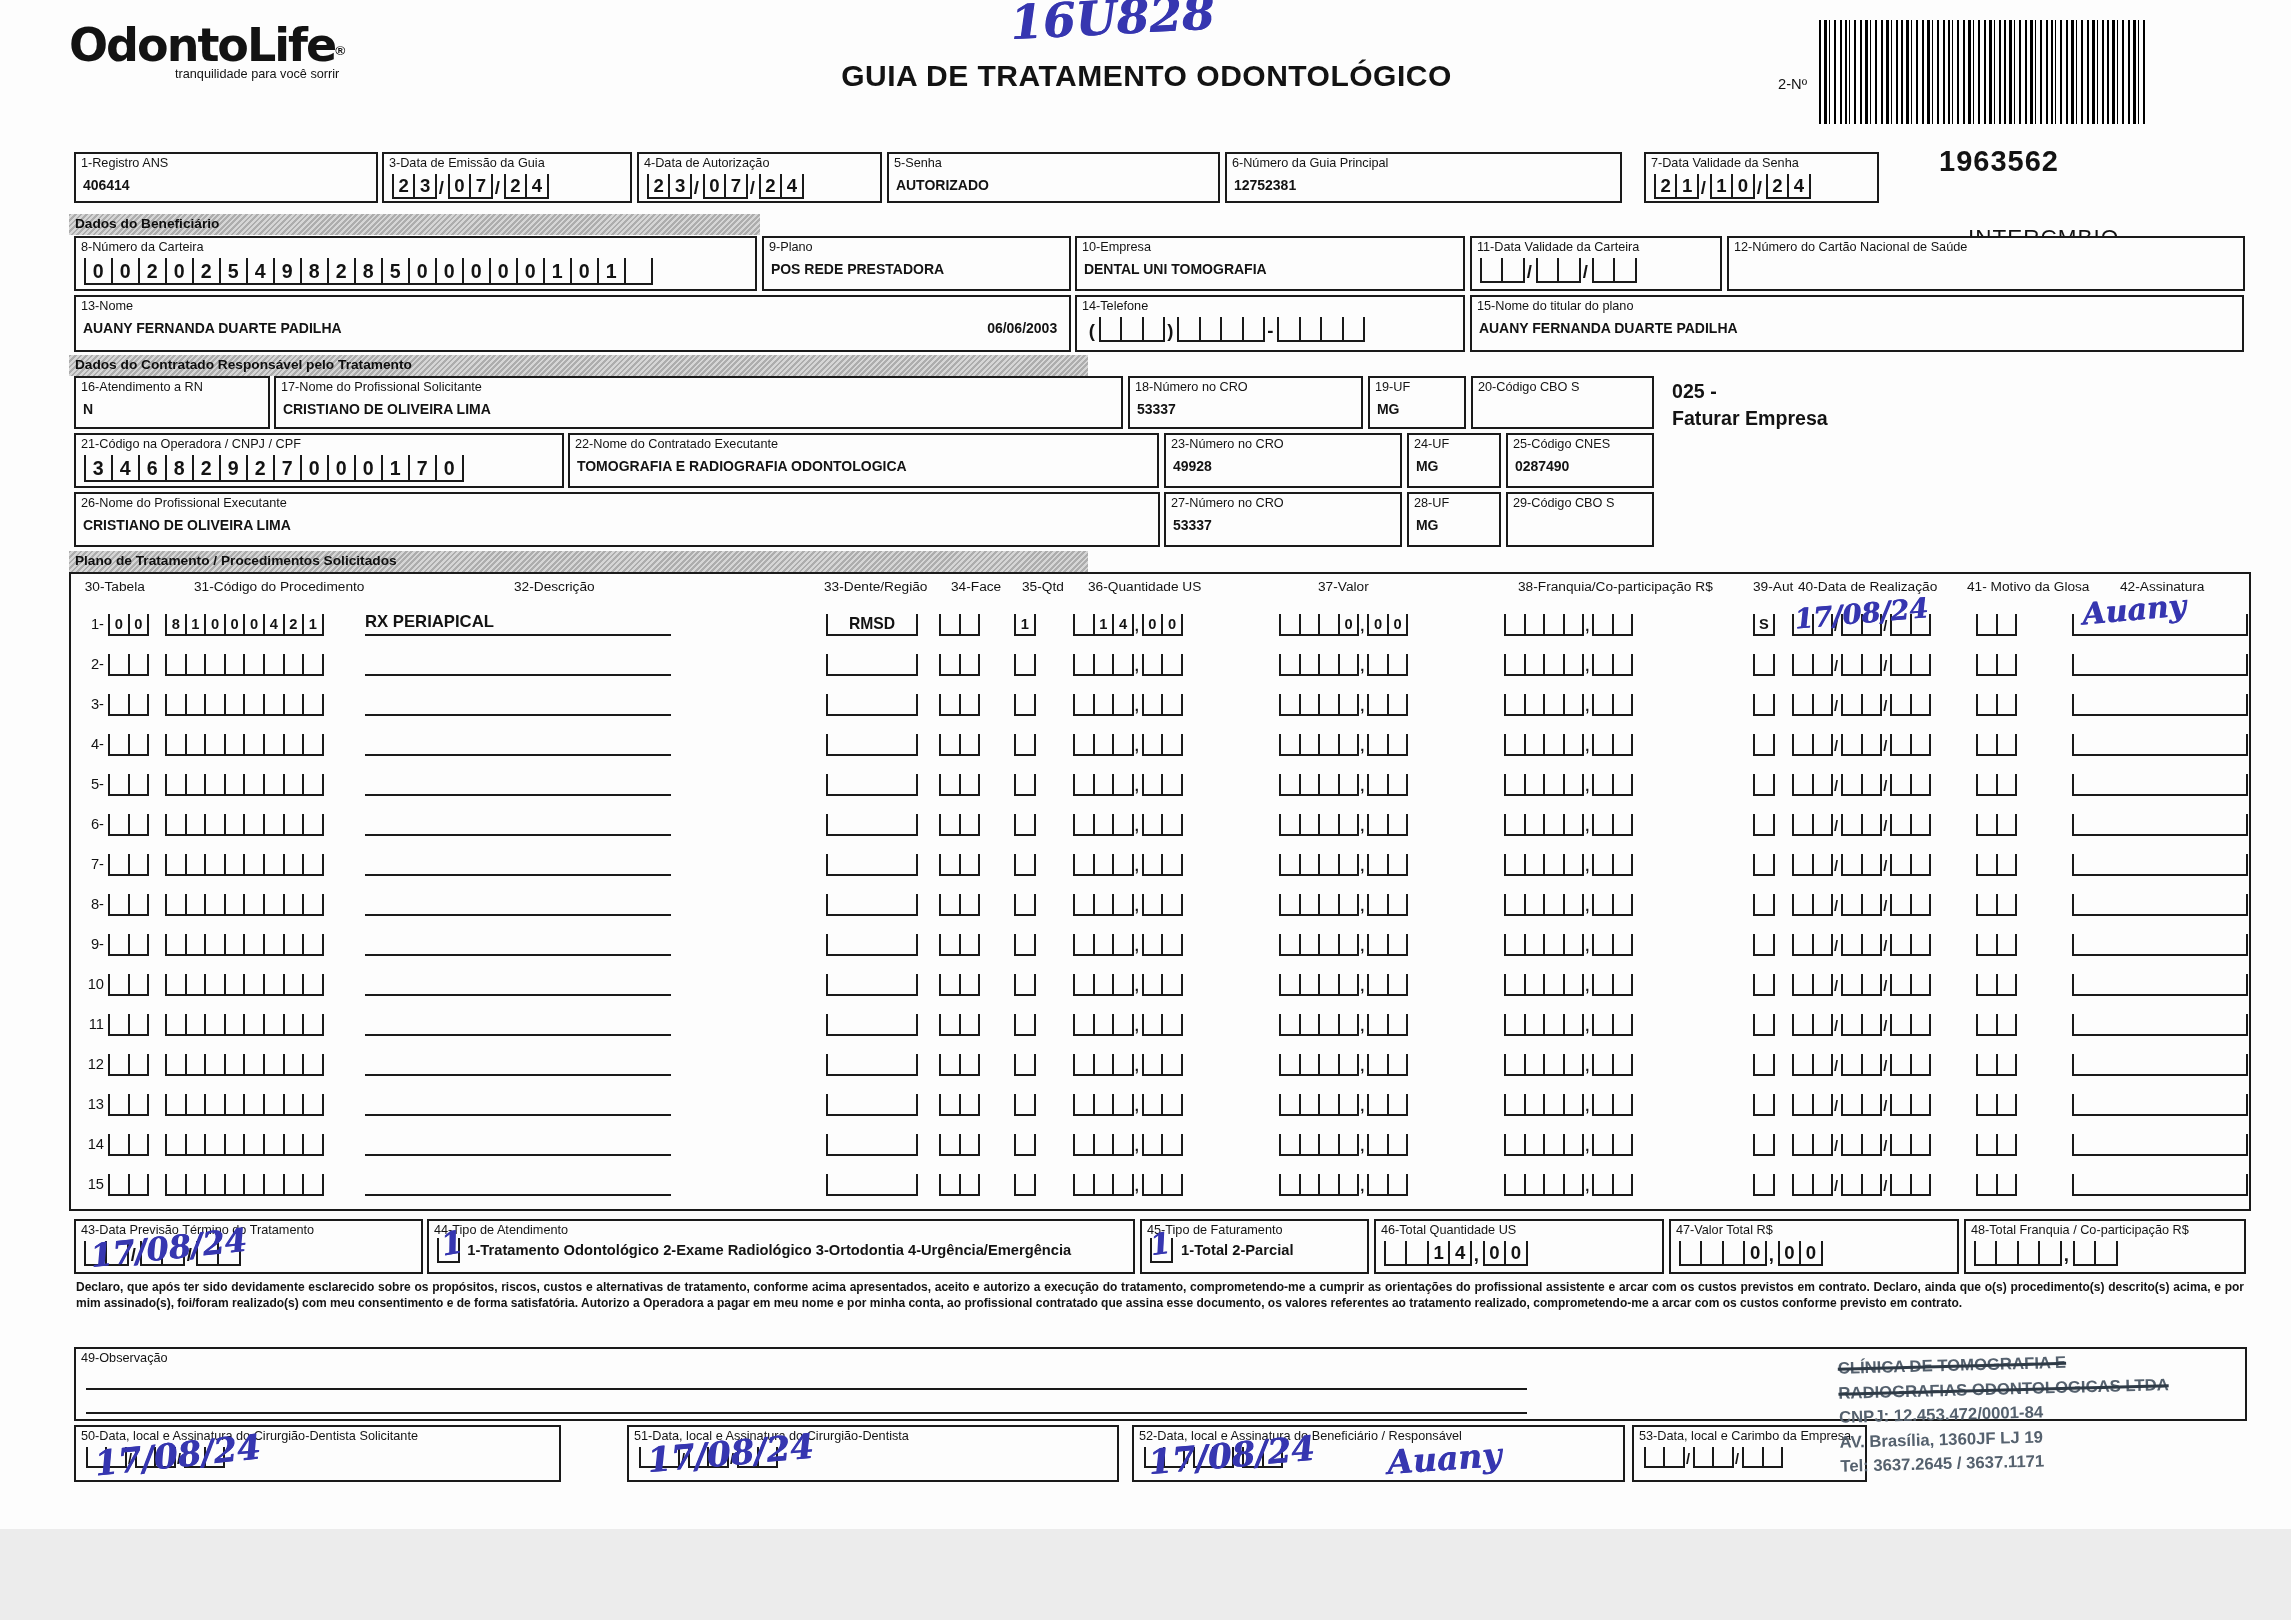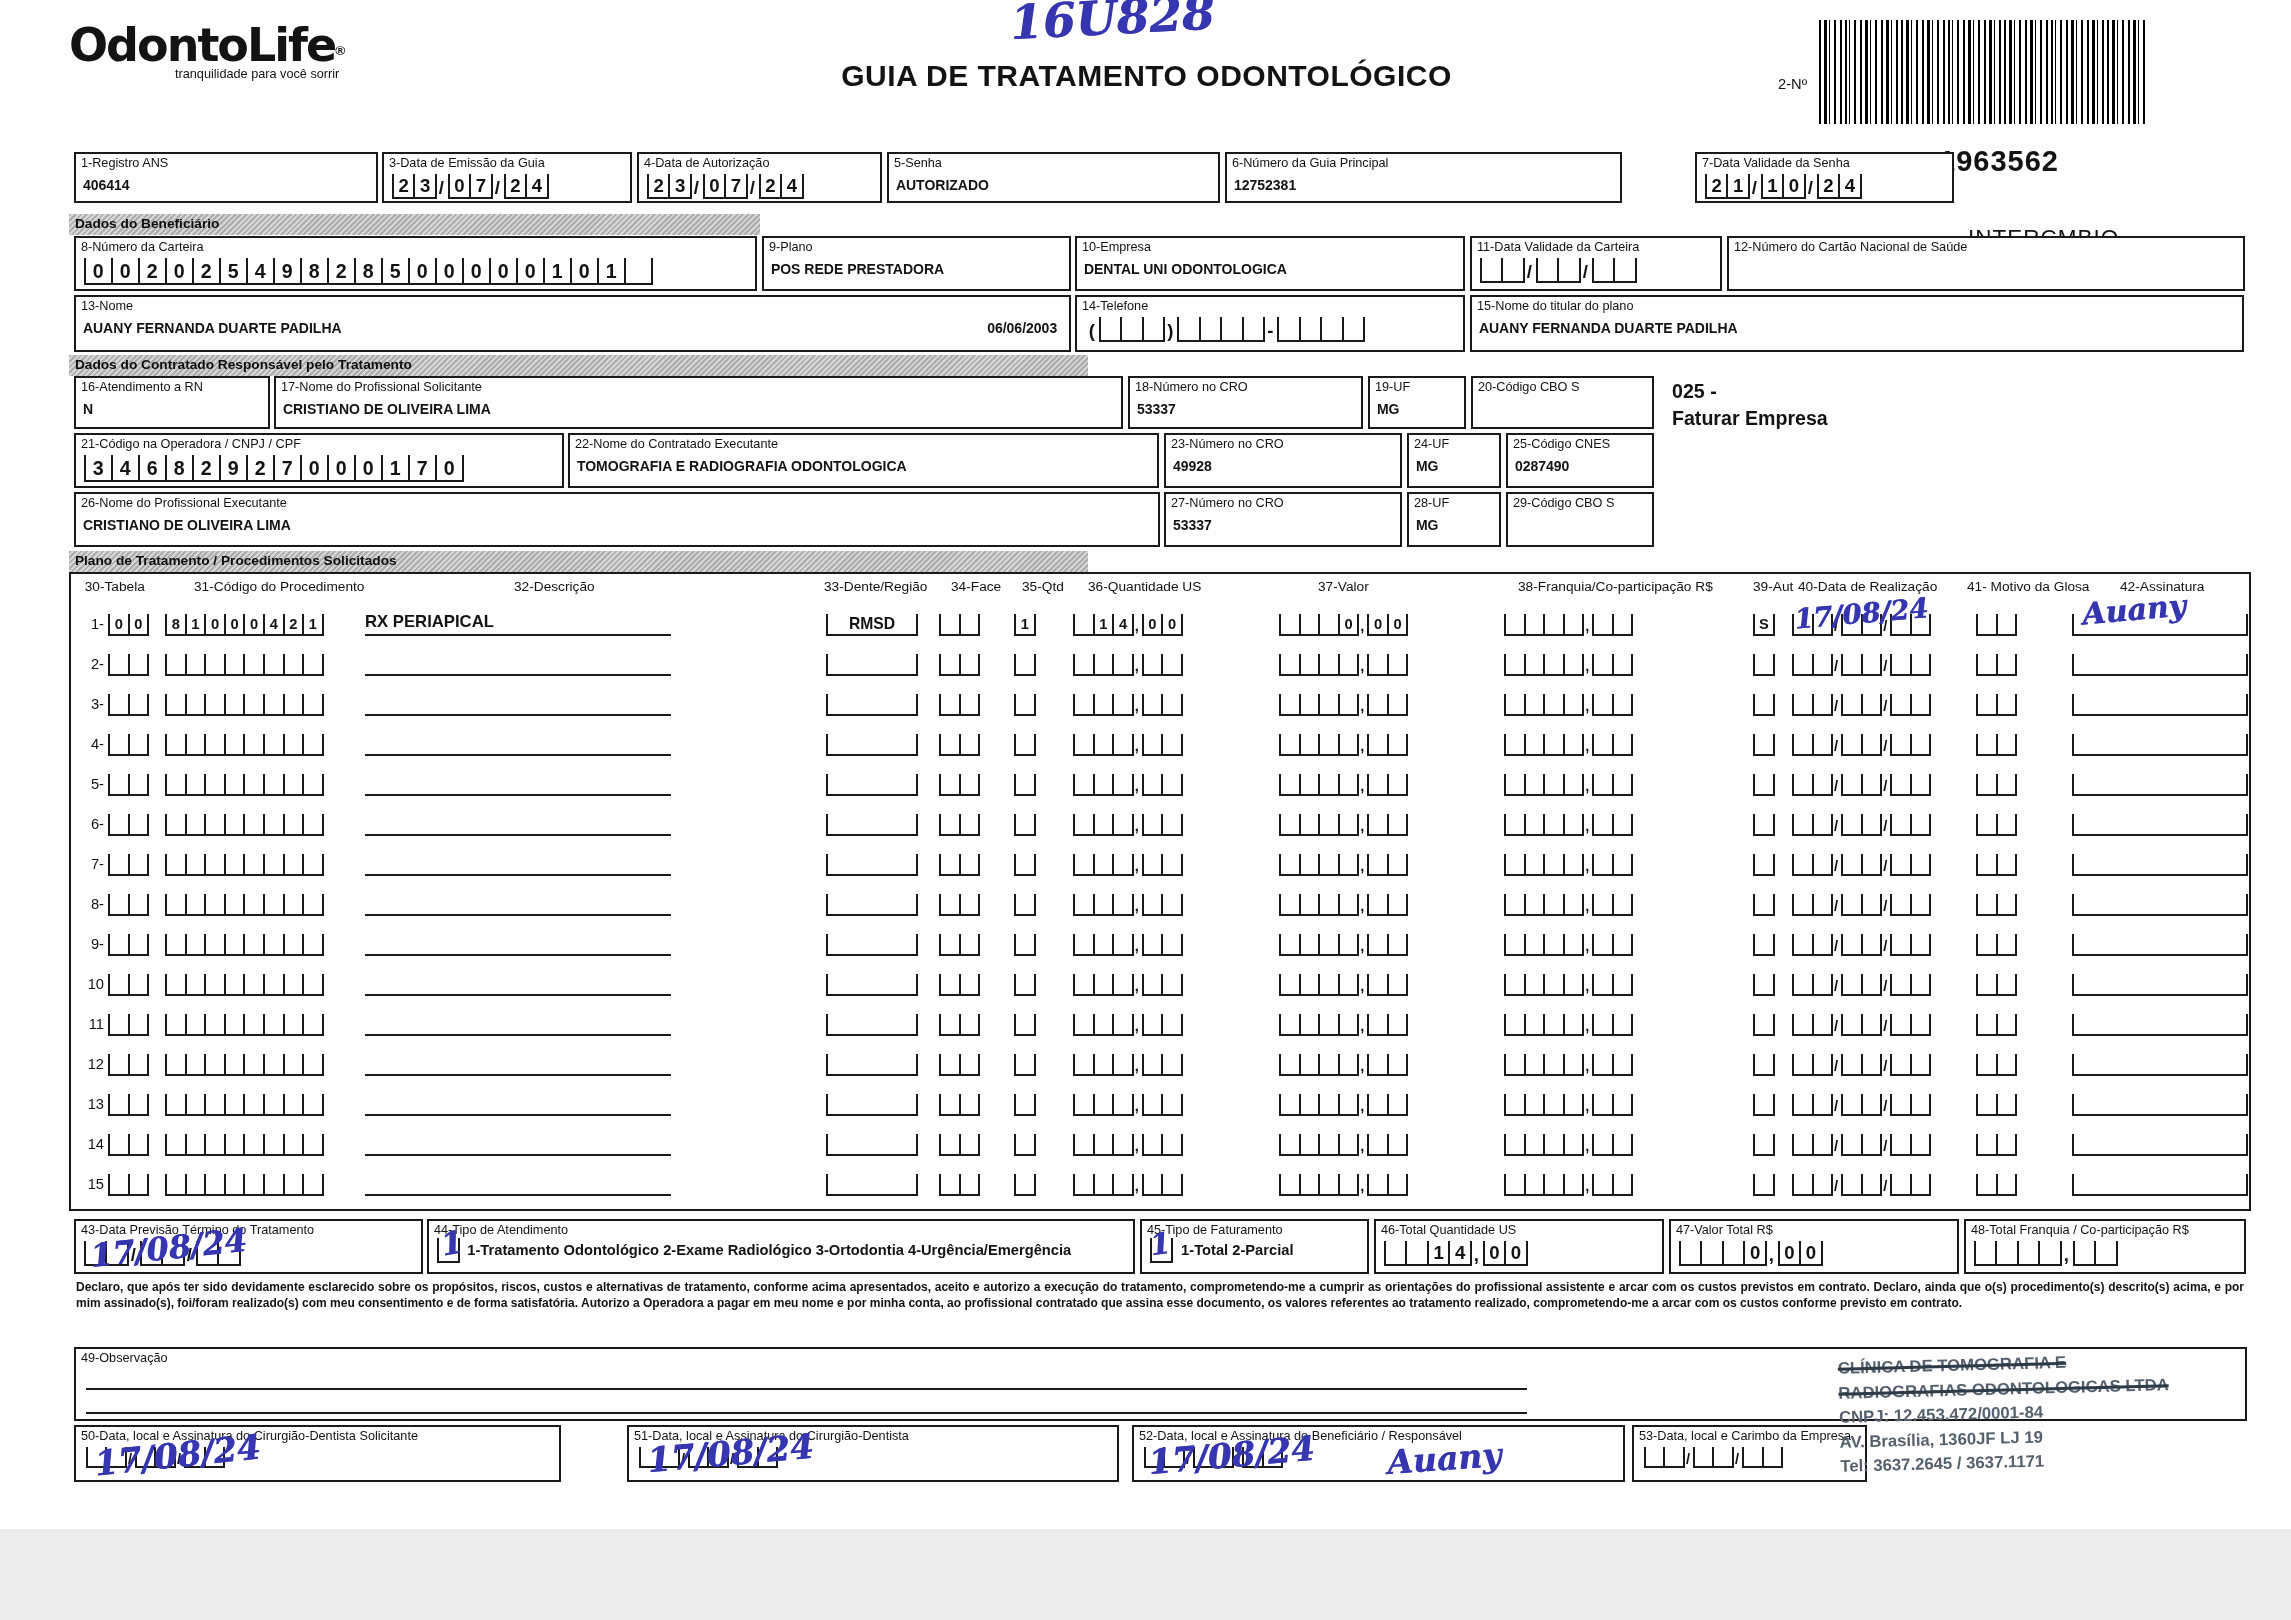--- a/index.html
+++ b/index.html
@@ -128,21 +128,21 @@
       </div>
   </div>
   <div class="fbox" style="left:887px;top:152px;width:333px;height:51px">
     <span class="flabel">5-Senha</span>
     <div class="fvalue">AUTORIZADO</div>
   </div>
   <div class="fbox" style="left:1225px;top:152px;width:397px;height:51px">
     <span class="flabel">6-Número da Guia Principal</span>
     <div class="fvalue">12752381</div>
   </div>
-  <div class="fbox" style="left:1695px;top:152px;width:259px;height:51px">
+  <div class="fbox" style="left:1644px;top:152px;width:235px;height:51px">
     <span class="flabel">7-Data Validade da Senha</span>
     <div class="comb">
         <span class="comb-cell">2</span>
         <span class="comb-cell">1</span>
         <span class="comb-sep">/</span>
         <span class="comb-cell">1</span>
         <span class="comb-cell">0</span>
         <span class="comb-sep">/</span>
         <span class="comb-cell">2</span>
         <span class="comb-cell">4</span>
@@ -176,21 +176,21 @@
         <span class="comb-cell">1</span>
         <span class="comb-cell"></span>
       </div>
   </div>
   <div class="fbox" style="left:762px;top:236px;width:309px;height:55px">
     <span class="flabel">9-Plano</span>
     <div class="fvalue">POS REDE PRESTADORA</div>
   </div>
   <div class="fbox" style="left:1075px;top:236px;width:390px;height:55px">
     <span class="flabel">10-Empresa</span>
-    <div class="fvalue">DENTAL UNI  ODONTOLOGICA</div>
+    <div class="fvalue">DENTAL UNI  TOMOGRAFIA</div>
   </div>
   <div class="fbox" style="left:1470px;top:236px;width:252px;height:55px">
     <span class="flabel">11-Data Validade da Carteira</span>
     <div class="comb">
         <span class="comb-cell"></span>
         <span class="comb-cell"></span>
         <span class="comb-sep">/</span>
         <span class="comb-cell"></span>
         <span class="comb-cell"></span>
         <span class="comb-sep">/</span>

